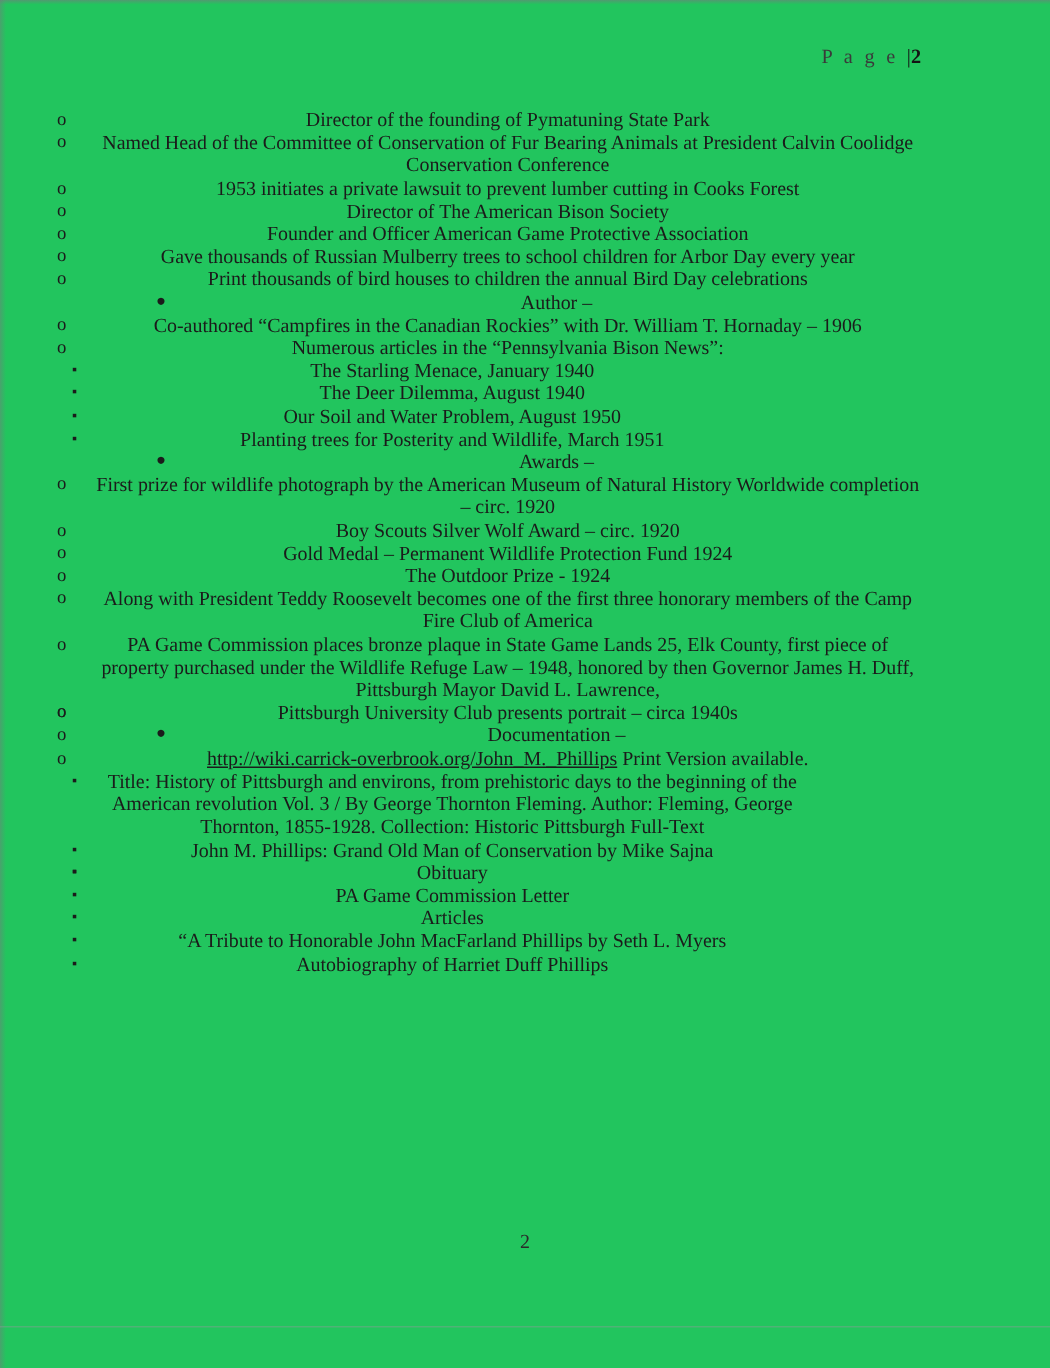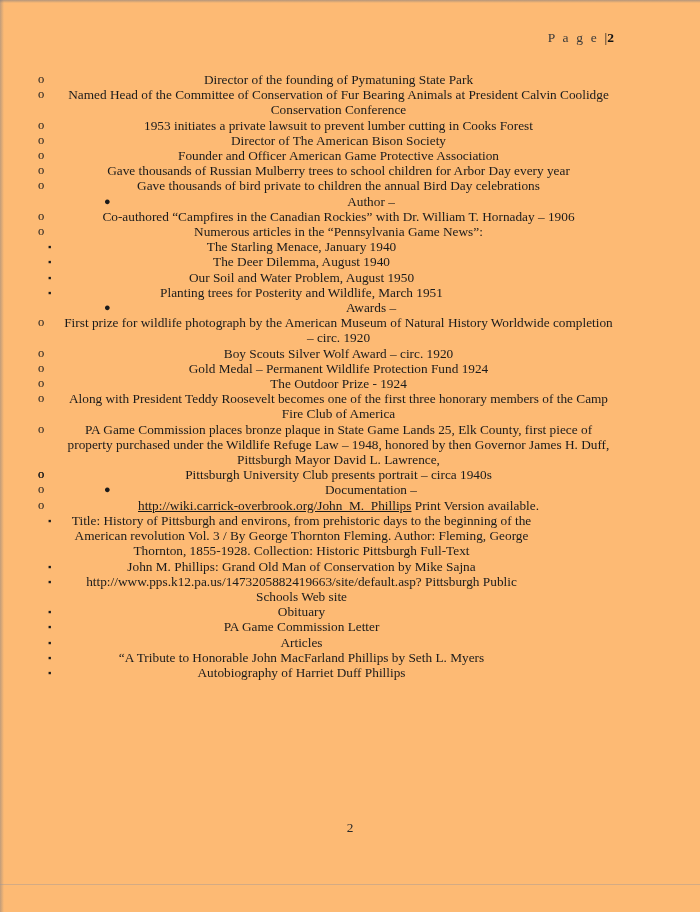--- a/index.html
+++ b/index.html
@@ -9,21 +9,21 @@
     background: #ffffff;
   }
   body {
     font-family: "Liberation Serif", "DejaVu Serif", serif;
     color: #1a1a1a;
   }
   .page {
     position: relative;
     width: 700px;
     height: 912px;
-    background: #fdba74;
+    background: #22c55e;
     overflow: hidden;
     box-sizing: border-box;
   }
   
   .scan-edge-top {
     position: absolute;
     top: 0; left: 0;
     width: 700px; height: 3px;
     background: linear-gradient(to bottom, rgba(120,120,128,0.55), rgba(255,255,255,0));
     pointer-events: none;
@@ -159,37 +159,37 @@
         <li class="item">
           <span class="marker">o</span>
           <span class="txt">Founder and Officer American Game Protective Association</span>
         </li>
         <li class="item">
           <span class="marker">o</span>
           <span class="txt">Gave thousands of Russian Mulberry trees to school children for Arbor Day every year</span>
         </li>
         <li class="item">
           <span class="marker">o</span>
-          <span class="txt">Gave thousands of bird private to children the annual Bird Day celebrations</span>
+          <span class="txt">Print thousands of bird houses to children the annual Bird Day celebrations</span>
         </li>
       </ul>
     <div id="sections-root">
         <ul class="lvl lvl1 gap-before">
           <li class="item">
             <span class="marker">●</span>
             <span class="txt">Author –</span>
           </li>
           <ul class="lvl lvl2 gap-before">
             <li class="item">
               <span class="marker">o</span>
               <span class="txt">Co-authored “Campfires in the Canadian Rockies” with Dr. William T. Hornaday – 1906</span>
             </li>
             <li class="item">
               <span class="marker">o</span>
-              <span class="txt">Numerous articles in the “Pennsylvania Game News”:</span>
+              <span class="txt">Numerous articles in the “Pennsylvania Bison News”:</span>
             </li>
             <li class="item" style="margin-left: 0px; padding-left: 0px;">
               <ul class="lvl lvl3">
                 <li class="item">
                   <span class="marker">▪</span>
                   <span class="txt">The Starling Menace, January 1940</span>
                 </li>
                 <li class="item">
                   <span class="marker">▪</span>
                   <span class="txt">The Deer Dilemma, August 1940</span>
@@ -263,21 +263,20 @@
                 <li class="item">
                   <span class="marker">▪</span>
                   <span class="txt">Title: History of Pittsburgh and environs, from prehistoric days to the beginning of the American revolution Vol. 3 / By George Thornton Fleming. Author: Fleming, George Thornton, 1855-1928. Collection: Historic Pittsburgh Full-Text</span>
                 </li>
                 <li class="item">
                   <span class="marker">▪</span>
                   <span class="txt">John M. Phillips: Grand Old Man of Conservation by Mike Sajna</span>
                 </li>
                 <li class="item">
                   <span class="marker">▪</span>
-                  <span class="txt">http://www.pps.k12.pa.us/1473205882419663/site/default.asp? Pittsburgh Public Schools Web site</span>
                 </li>
                 <li class="item">
                   <span class="marker">▪</span>
                   <span class="txt">Obituary</span>
                 </li>
                 <li class="item">
                   <span class="marker">▪</span>
                   <span class="txt">PA Game Commission Letter</span>
                 </li>
                 <li class="item">

